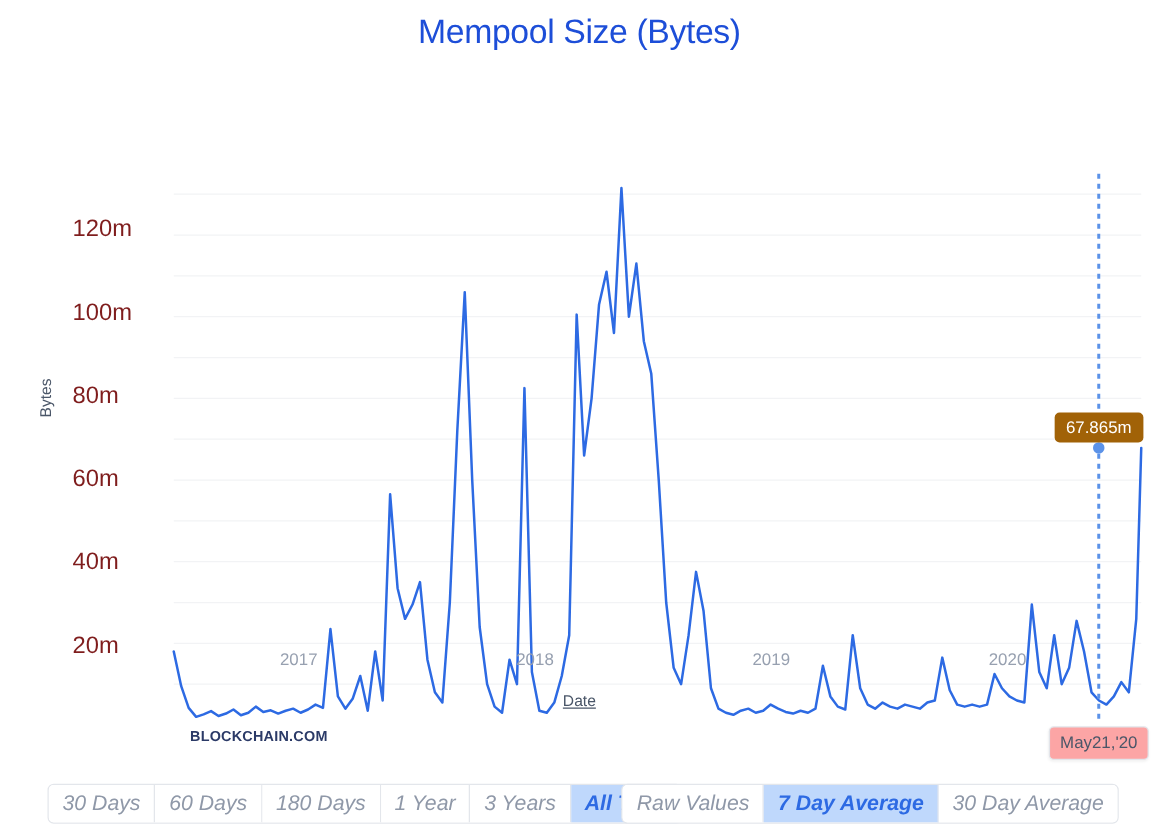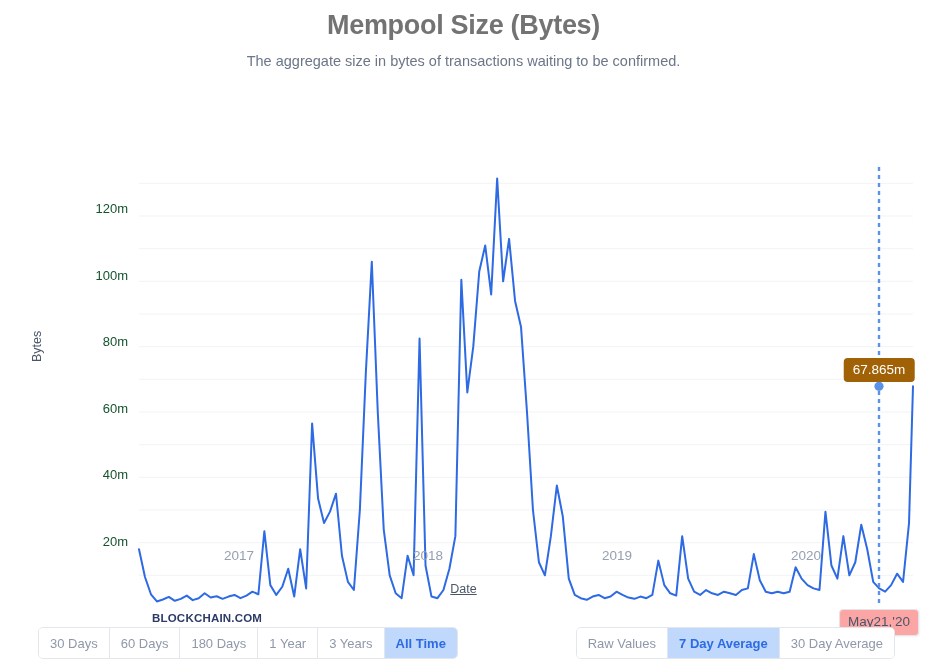--- a/index.html
+++ b/index.html
@@ -13,22 +13,22 @@
     font-family: "Liberation Sans", sans-serif;
     color: #3d4a5c;
     overflow: hidden;
     position: relative;
   }
 
   
   .header { text-align: center; padding-top: 8px; }
   .chart-title {
     font-size: 27px;
-    font-weight: bold;
-    color: #737373;
+    font-weight: normal;
+    color: #1d4ed8;
     letter-spacing: -0.3px;
     margin: 0;
     line-height: 34px;
   }
   .chart-subtitle {
     font-size: 14.5px;
     color: #6b7688;
     margin: 10px 0 0 0;
     line-height: 18px;
   }
@@ -58,23 +58,23 @@
     width: 927px;
     text-align: center;
     font-size: 12.5px;
     color: #4a5668;
     text-decoration: underline;
   }
   .y-tick {
     position: absolute;
     right: 0;
     width: 70px;
-    text-align: right;
-    font-size: 13px;
-    color: #14532d;
+    text-align: left;
+    font-size: 19px;
+    color: #7f1d1d;
   }
   .y-ticks-holder {
     position: absolute;
     left: 0px;
     top: 0;
     width: 128px;
     height: 455px;
   }
   .x-tick {
     position: absolute;
@@ -138,44 +138,44 @@
     display: flex;
     border: 1px solid #e3e6eb;
     border-radius: 5px;
     overflow: hidden;
     background: #ffffff;
     height: 30px;
   }
   .btn-group.left { left: 38px; top: 0; }
   .btn-group.right { right: 32px; top: 0; }
   .btn {
-    font-size: 13px;
+    font-size: 17px;
     color: #8f98a8;
     padding: 0 11px;
     display: flex;
     align-items: center;
     justify-content: center;
     border-right: 1px solid #e3e6eb;
     background: #ffffff;
     cursor: pointer;
     white-space: nowrap;
+    font-style: italic;
   }
   .btn:last-child { border-right: none; }
   .btn.selected {
     background: #bfd8fc;
     color: #2d6ae3;
     font-weight: bold;
   }
 </style>
 </head>
 <body>
 
 <div class="header">
   <div class="chart-title">Mempool Size (Bytes)</div>
-  <div class="chart-subtitle">The aggregate size in bytes of transactions waiting to be confirmed.</div>
 </div>
 
 <div class="chart-wrap">
 
   <svg class="plot-svg" width="927" height="535">
     <g id="gridlines">
         <line x1="139" x2="913" y1="505.3333333333333" y2="505.3333333333333" stroke="#f2f3f5" stroke-width="1"></line>
         <line x1="139" x2="913" y1="472.6666666666667" y2="472.6666666666667" stroke="#f2f3f5" stroke-width="1"></line>
         <line x1="139" x2="913" y1="440" y2="440" stroke="#f2f3f5" stroke-width="1"></line>
         <line x1="139" x2="913" y1="407.33333333333337" y2="407.33333333333337" stroke="#f2f3f5" stroke-width="1"></line>

